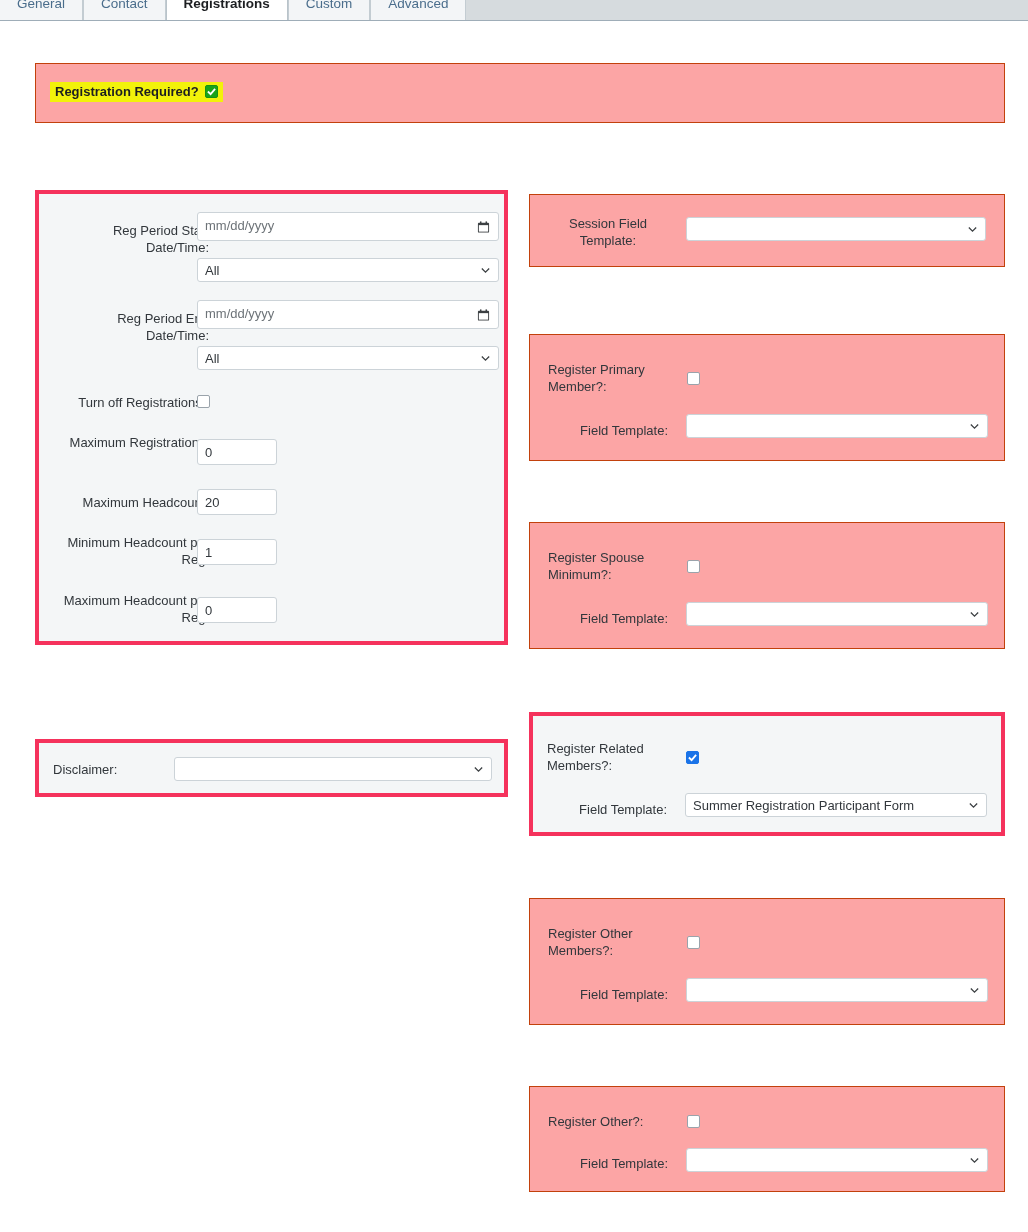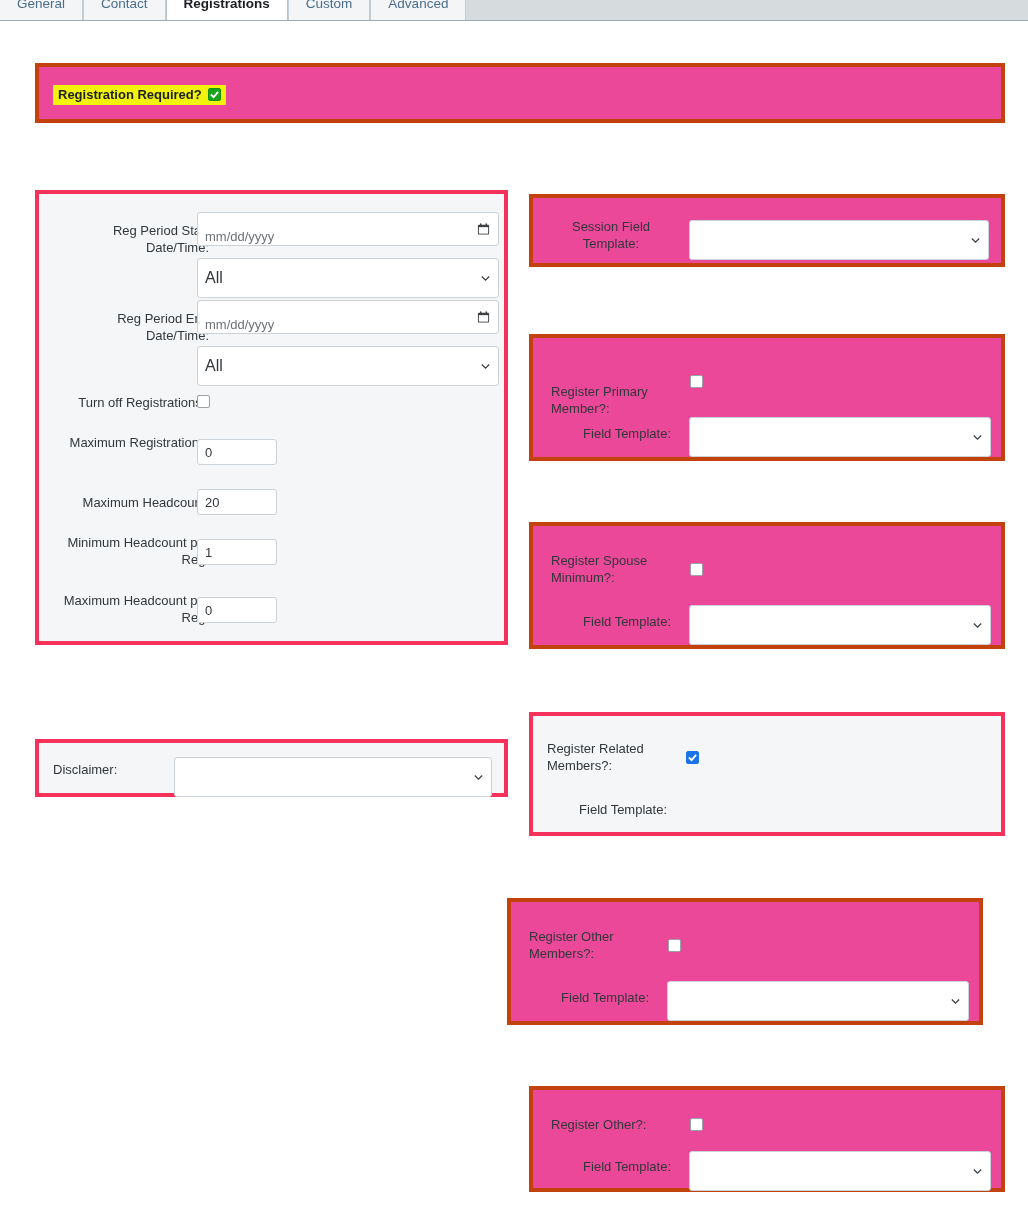--- a/index.html
+++ b/index.html
@@ -47,22 +47,22 @@
     background: #ffffff;
     color: #1c1e21;
     font-weight: bold;
     border-left: 1px solid #b9c3ca;
     border-right: 1px solid #b9c3ca;
   }
 
   
   .panel {
     position: absolute;
-    background: #ec4899;
-    border: 4px solid #c2410c;
+    background: #fca5a5;
+    border: 1px solid #c2410c;
     box-sizing: border-box;
   }
   .panel.highlight {
     border: 4px solid #f5325c;
     background: #f4f6f7;
   }
 
   .row {
     display: flex;
     align-items: center;
@@ -89,47 +89,47 @@
     padding: 0 7px;
     outline: none;
   }
   .datefield {
     box-sizing: border-box;
     height: 29px;
     background: #ffffff;
     border: 1px solid #ccd3d8;
     border-radius: 3px;
     display: flex;
-    align-items: flex-start;
-    padding: 16px 7px;
+    align-items: flex-end;
+    padding: 7px 7px;
     position: relative;
   }
   .datefield .ph {
     color: #6d7378;
     font-size: 13px;
   }
   .cal-icon {
     position: absolute;
     right: 8px;
     top: 50%;
     transform: translateY(-50%);
     width: 13px;
     height: 13px;
   }
   .sel {
     box-sizing: border-box;
-    height: 40px;
+    height: 24px;
     background: #ffffff;
     border: 1px solid #ccd3d8;
     border-radius: 3px;
     display: flex;
     align-items: center;
     padding: 0 7px;
     position: relative;
-    font-size: 16px;
+    font-size: 13px;
     color: #32373c;
     cursor: pointer;
   }
   .sel .caret {
     position: absolute;
     right: 7px;
     top: 50%;
     transform: translateY(-50%);
     width: 11px;
     height: 11px;
@@ -250,21 +250,21 @@
   <div class="lbl" style="position:absolute; left:18px; top:20px; width:120px; text-align:center;">Session Field Template:</div>
   <div class="sel" style="position:absolute; left:156px; top:22px; width:300px;">
     <span></span>
     <svg class="caret" viewBox="0 0 12 12">
       <path d="M2 4.3 L6 8.3 L10 4.3" stroke="#3c4043" stroke-width="1.4" fill="none"></path>
     </svg>
   </div>
 </div>
 
 <div class="panel" style="left:529px; top:334px; width:476px; height:127px;">
-  <div class="lbl" style="position:absolute; left:18px; top:26px; width:120px; text-align:left;margin-top:19px;">Register Primary Member?:</div>
+  <div class="lbl" style="position:absolute; left:18px; top:26px; width:120px; text-align:left;">Register Primary Member?:</div>
   <span class="cb" style="position:absolute; left:157px; top:37px;"></span>
   <div class="lbl" style="position:absolute; left:18px; top:87px; width:120px;">Field Template:</div>
   <div class="sel" style="position:absolute; left:156px; top:79px; width:302px;">
     <span></span>
     <svg class="caret" viewBox="0 0 12 12">
       <path d="M2 4.3 L6 8.3 L10 4.3" stroke="#3c4043" stroke-width="1.4" fill="none"></path>
     </svg>
   </div>
 </div>
 
@@ -291,23 +291,29 @@
 </div>
 
 <div class="panel highlight" style="left:529px; top:712px; width:476px; height:124px;">
   <div class="lbl" style="position:absolute; left:14px; top:24px; width:120px; text-align:left;">Register Related Members?:</div>
   <span class="cb checked-blue" style="position:absolute; left:153px; top:35px;">
     <svg viewBox="0 0 10 10">
         <path d="M1 5 L4 8 L9 2" stroke="#ffffff" stroke-width="2" fill="none"></path>
       </svg>
   </span>
   <div class="lbl" style="position:absolute; left:14px; top:85px; width:120px;">Field Template:</div>
-</div>
-
-<div class="panel" style="left:507px; top:898px; width:476px; height:127px;padding-left:20px;">
+  <div class="sel" style="position:absolute; left:152px; top:77px; width:302px;">
+    <span>Summer Registration Participant Form</span>
+    <svg class="caret" viewBox="0 0 12 12">
+      <path d="M2 4.3 L6 8.3 L10 4.3" stroke="#3c4043" stroke-width="1.4" fill="none"></path>
+    </svg>
+  </div>
+</div>
+
+<div class="panel" style="left:529px; top:898px; width:476px; height:127px;padding-left:20px;">
   <div class="lbl" style="position:absolute; left:18px; top:26px; width:120px; text-align:left;">Register Other Members?:</div>
   <span class="cb" style="position:absolute; left:157px; top:37px;"></span>
   <div class="lbl" style="position:absolute; left:18px; top:87px; width:120px;">Field Template:</div>
   <div class="sel" style="position:absolute; left:156px; top:79px; width:302px;">
     <span></span>
     <svg class="caret" viewBox="0 0 12 12">
       <path d="M2 4.3 L6 8.3 L10 4.3" stroke="#3c4043" stroke-width="1.4" fill="none"></path>
     </svg>
   </div>
 </div>

